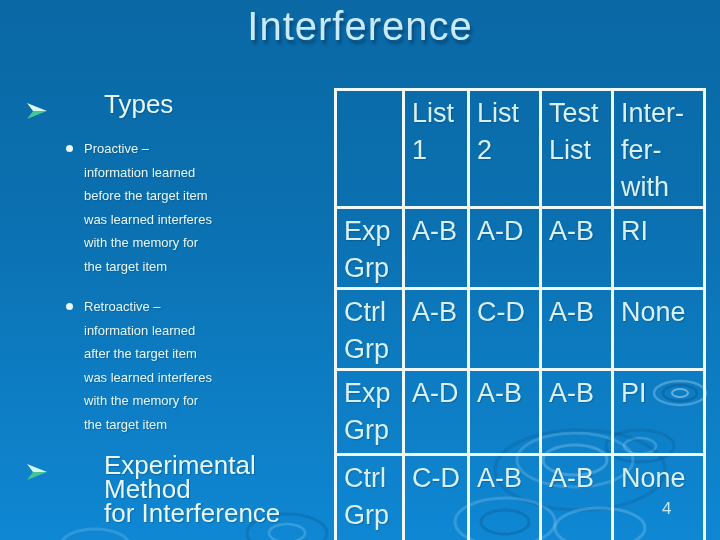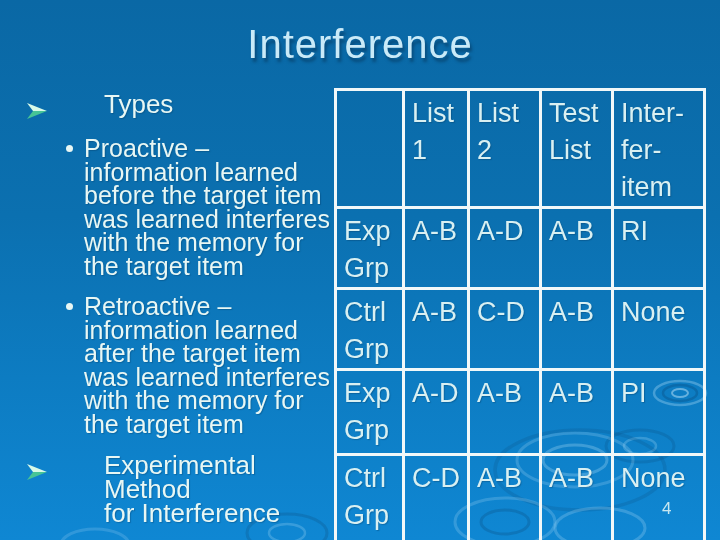--- a/index.html
+++ b/index.html
@@ -3,37 +3,37 @@
 <meta charset="utf-8">
 <style>
   html,body { margin:0; padding:0; background:#333; }
   .slide {
     position:relative; width:720px; height:540px; overflow:hidden;
     background:linear-gradient(180deg, #0A68A5 0%, #0B70B0 40%, #0D7CC2 70%, #0F87D3 100%);
     font-family:"Liberation Sans", sans-serif;
   }
   .ripples { position:absolute; left:0; top:0; z-index:0; pointer-events:none; }
   .title {
-    position:absolute; top:22px; left:0; width:100%; margin:0;
+    position:absolute; top:4px; left:0; width:100%; margin:0;
     text-align:center; font-size:40px; font-weight:400; letter-spacing:1px;
     color:#C9EAF8; text-shadow:2px 4px 3px rgba(6,60,100,0.65);
     z-index:1;
   }
   .content {
     position:absolute; left:27px; top:91px; width:312px;
     color:#E8F7F4; z-index:1;
     text-shadow:1px 1px 1px rgba(6,60,100,0.35);
   }
   .l1 { display:flex; align-items:flex-start; font-size:26px; line-height:26px;gap:48px; }
   .l1 .arrow-wrap { flex:0 0 29px; margin-top:6px; }
   .l1.types { margin-bottom:14px; }
   .l1.method { line-height:24px;justify-content:flex-end; }
   .l2 {
     display:flex; align-items:flex-start;
-    font-size:25px; line-height:23.5px;
+    font-size:13px; line-height:23.5px;
     padding-left:39px; margin-bottom:17px;
   }
   .l2 .dot {
     flex:0 0 18px; height:7px; margin-top:8px; position:relative;
   }
   .l2 .dot::before {
     content:""; position:absolute; left:0; top:0; width:7px; height:7px;
     border-radius:50%; background:#E8F7F4;
   }
   .pre { white-space:pre-line; }
@@ -143,21 +143,21 @@
       <tr style="height:115px">
         <td></td>
         <td>List
 1</td>
         <td>List
 2</td>
         <td>Test
 List</td>
         <td>Inter-
 fer-
-item</td>
+with</td>
       </tr>
       <tr style="height:78px">
         <td>Exp
 Grp</td>
         <td>A-B</td>
         <td>A-D</td>
         <td>A-B</td>
         <td>RI</td>
       </tr>
       <tr style="height:77px">

